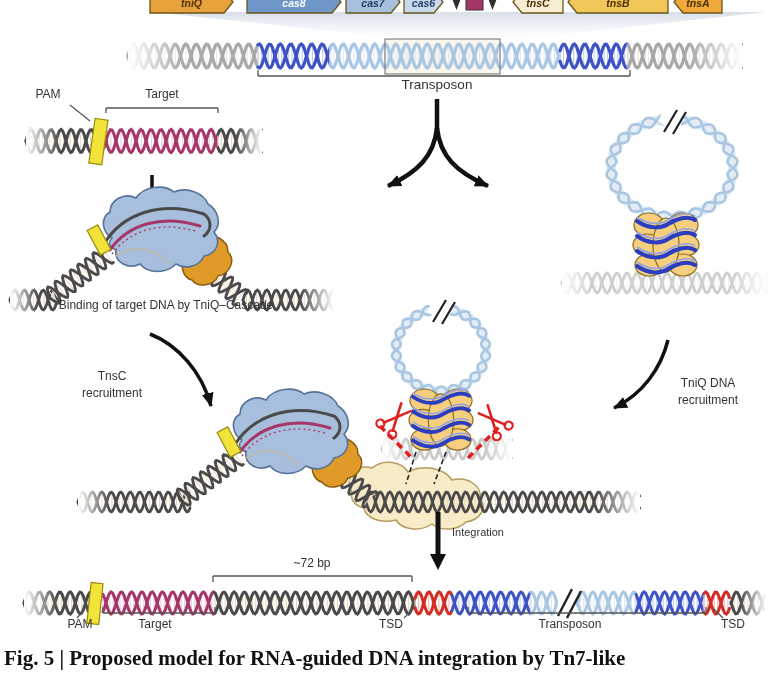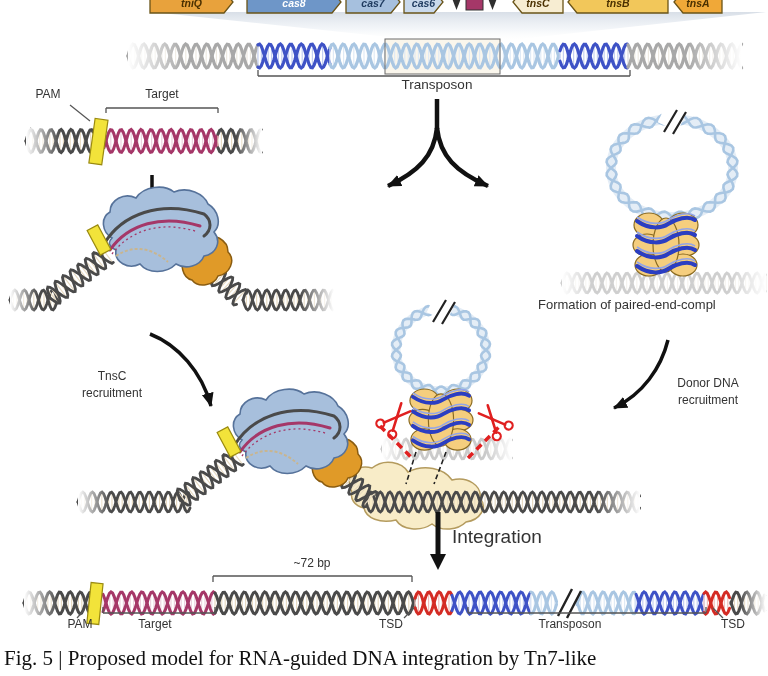--- a/index.html
+++ b/index.html
@@ -4,21 +4,21 @@
 <style>
   html,body{margin:0;padding:0;background:#fff;}
   #fig{position:relative;width:768px;height:676px;background:#fff;overflow:hidden;
        font-family:"Liberation Sans","DejaVu Sans",sans-serif;}
   #canvas{position:absolute;left:0;top:0;}
   .lbl{position:absolute;transform:translateX(-50%);font-size:12px;color:#333;
        white-space:nowrap;text-align:center;line-height:1.2;}
   .lbl-left{position:absolute;font-size:13px;color:#333;white-space:nowrap;}
   #caption{position:absolute;left:4px;top:646px;white-space:nowrap;
            font-family:"Liberation Serif","DejaVu Serif",serif;
-           font-weight:400;font-size:21px;color:#111;}
+           font-weight:700;font-size:21px;color:#111;}
 </style>
 </head>
 <body>
 
 <div id="fig">
   <svg id="canvas" width="768" height="676" viewBox="0 0 768 676">
       <defs>
         <linearGradient id="fadeL" x1="0" y1="0" x2="1" y2="0">
           <stop offset="0" stop-color="#fff" stop-opacity="1"></stop>
           <stop offset="1" stop-color="#fff" stop-opacity="0"></stop>
@@ -868,30 +868,30 @@
         <line x1="414" y1="608" x2="404" y2="618" stroke="#555" stroke-width="1.2"></line>
         <line x1="713" y1="608" x2="723" y2="618" stroke="#555" stroke-width="1.2"></line>
       </g>
     </svg>
 
   <div class="lbl" style="left:437px;top:77px;font-size:13.5px">Transposon</div>
 
   <div class="lbl" style="left:48px;top:87px">PAM</div>
   <div class="lbl" style="left:162px;top:87px">Target</div>
 
-
-  <div class="lbl-left" style="left:538px;top:297px">Formation of paired-end-compl</div>
+  <div class="lbl" style="left:166px;top:298px">Binding of target DNA by TniQ–Cascade</div>
+
 
   <div class="lbl" style="left:112px;top:369px">TnsC</div>
   <div class="lbl" style="left:112px;top:386px">recruitment</div>
 
-  <div class="lbl" style="left:708px;top:376px">Donor DNA</div>
+  <div class="lbl" style="left:708px;top:376px">TniQ DNA</div>
   <div class="lbl" style="left:708px;top:393px">recruitment</div>
 
-  <div class="lbl-left" style="left:452px;top:526px;font-size:19px">Integration</div>
+  <div class="lbl-left" style="left:452px;top:526px;font-size:11px">Integration</div>
 
   <div class="lbl" style="left:312px;top:556px">~72 bp</div>
   <div class="lbl" style="left:80px;top:617px">PAM</div>
   <div class="lbl" style="left:155px;top:617px">Target</div>
   <div class="lbl" style="left:391px;top:617px">TSD</div>
   <div class="lbl" style="left:570px;top:617px">Transposon</div>
   <div class="lbl" style="left:733px;top:617px">TSD</div>
 
   <div id="caption">Fig. 5 | Proposed model for RNA-guided DNA integration by Tn7-like</div>
 </div>

